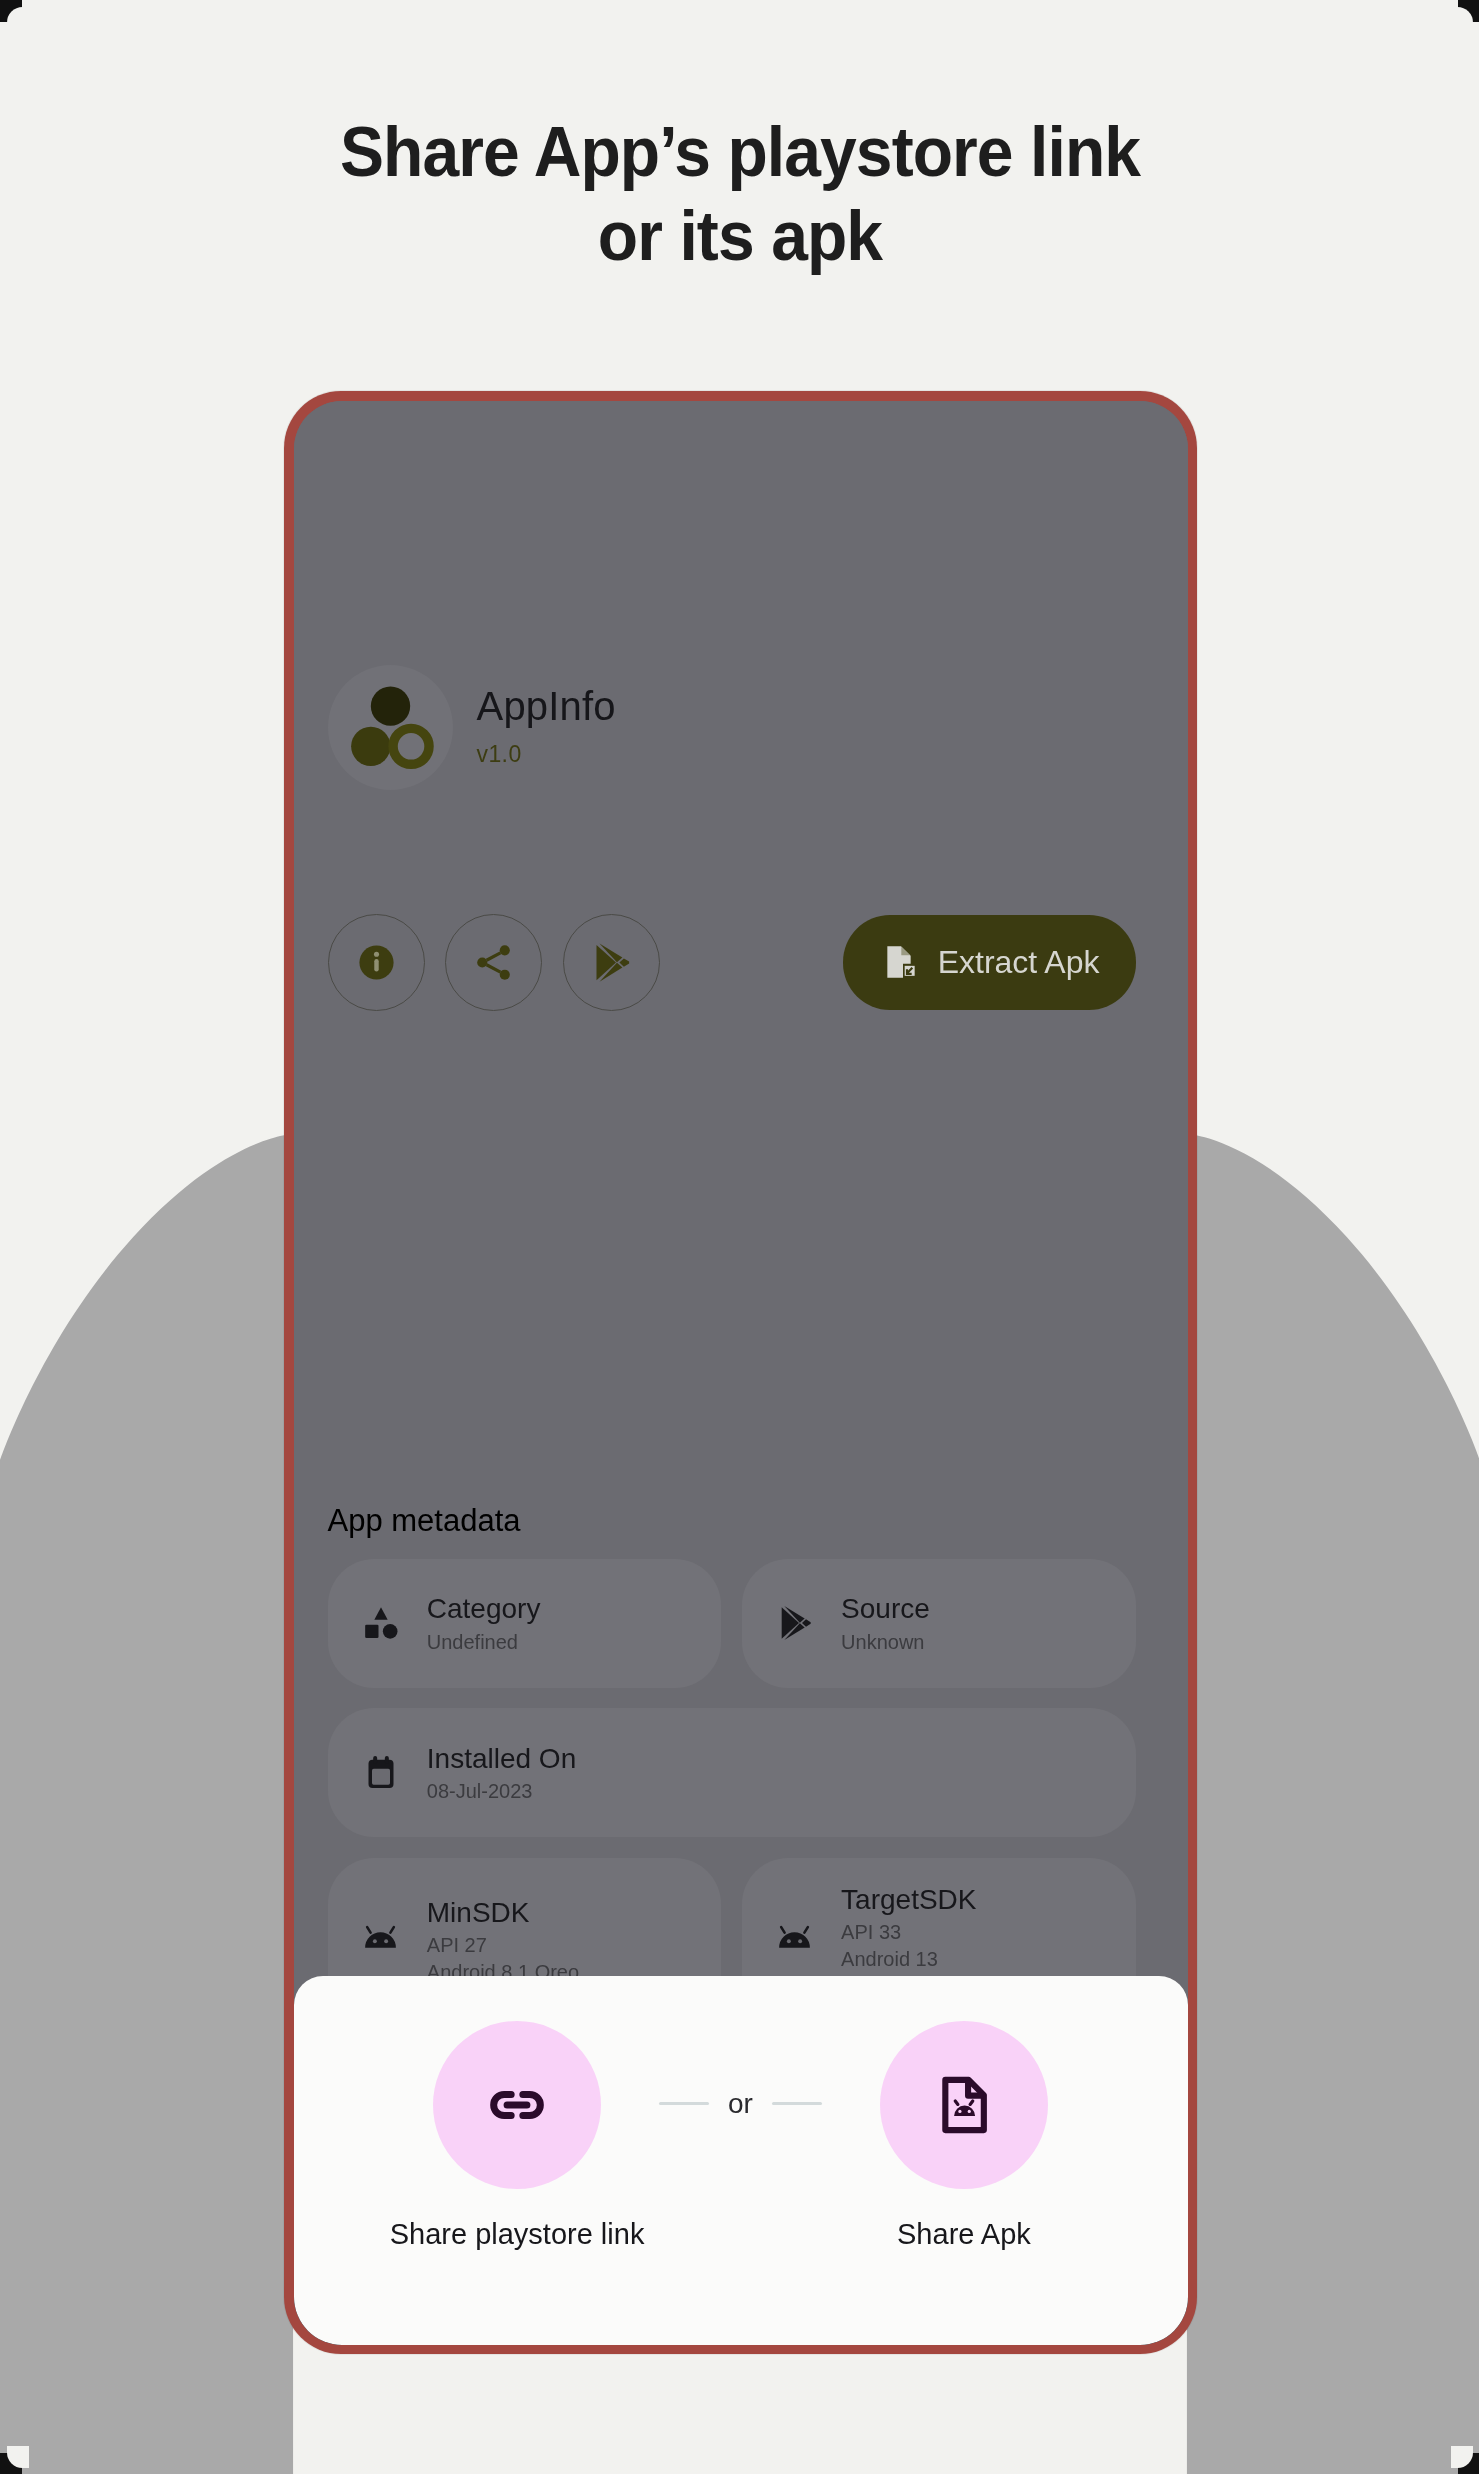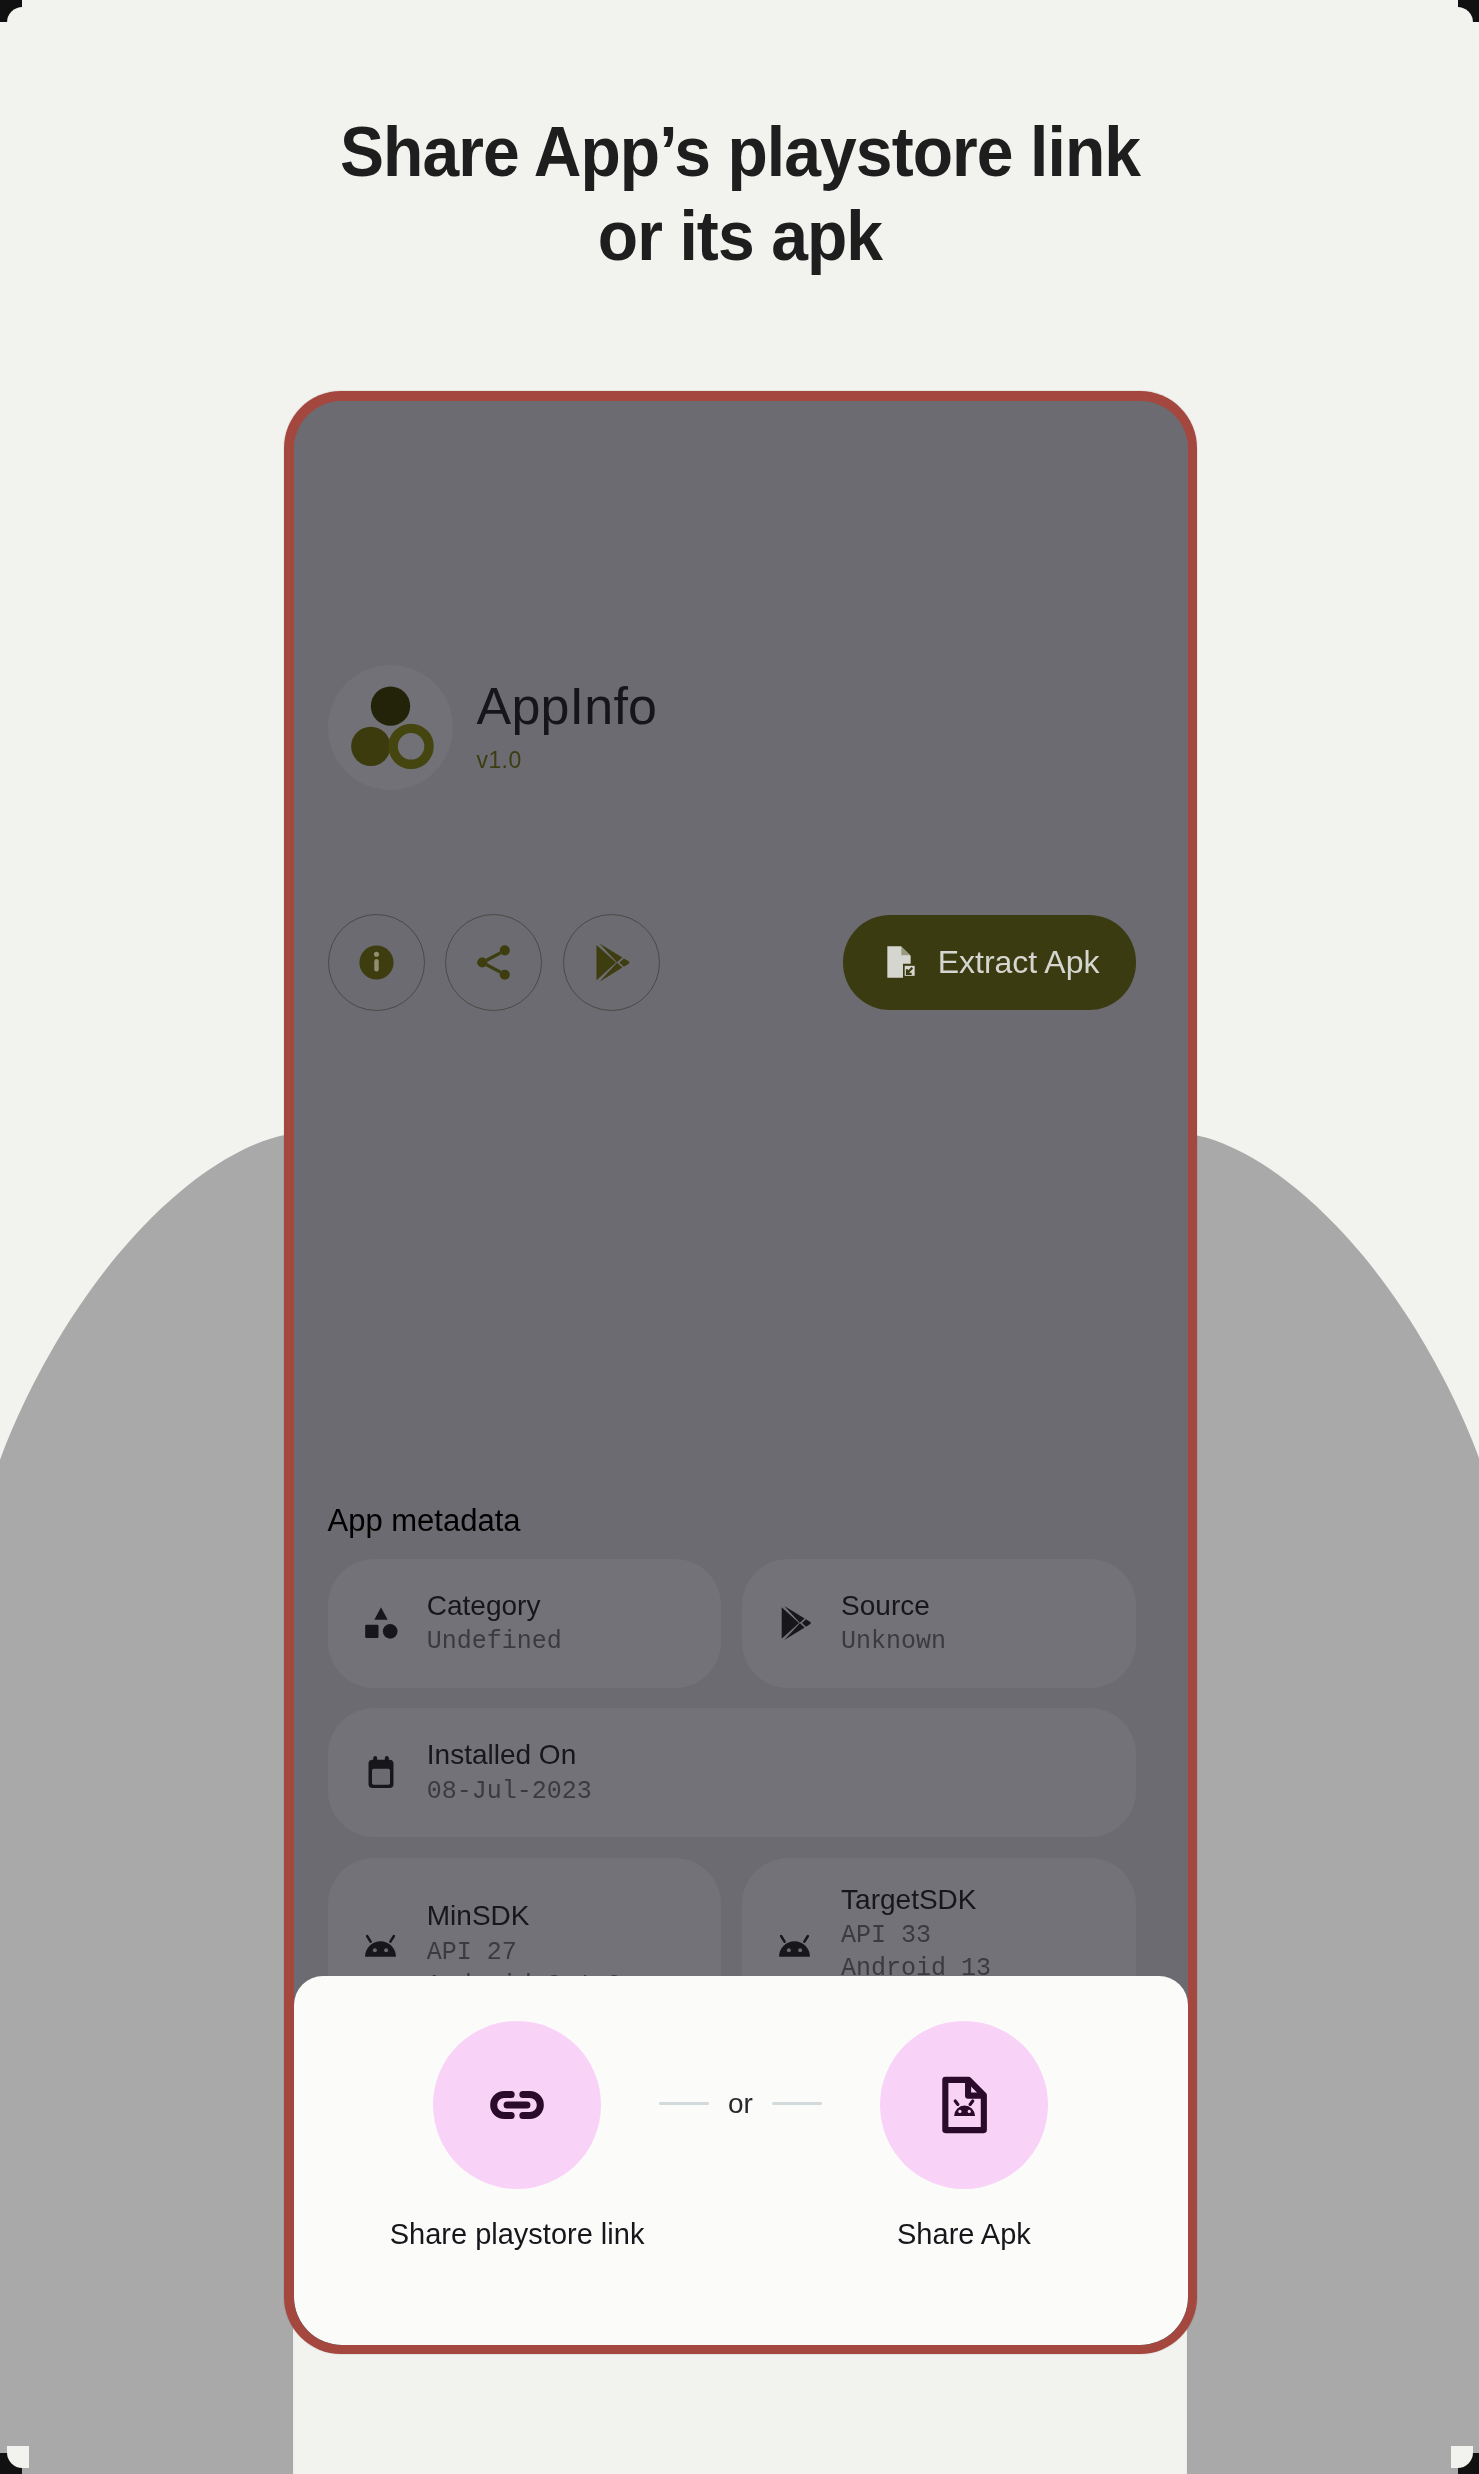--- a/index.html
+++ b/index.html
@@ -45,21 +45,21 @@
   .screen{
     position:relative;width:100%;height:100%;
     border-radius:48px;overflow:hidden;
     background:#6c6c72;
   }
   .screen-dim{position:absolute;inset:0;background:#6b6b71;}
 
   
   .app-head{position:absolute;left:34px;top:264px;display:flex;align-items:center;gap:24px;}
   .app-logo{width:125px;height:125px;border-radius:50%;background:rgba(255,255,255,.045);position:relative;flex:0 0 auto;}
-  .app-title{font-size:52px;color:#16161a;letter-spacing:0.2px;line-height:1;}
+  .app-title{font-size:40px;color:#16161a;letter-spacing:0.2px;line-height:1;}
   .app-ver{font-size:23px;color:#3d3d12;margin-top:14.6px;letter-spacing:0.4px;}
 
   
   .act-row{position:absolute;left:34px;top:513px;width:808px;display:flex;align-items:center;}
   .icon-btn{
     width:95px;height:95px;border-radius:50%;
     border:1.7px solid #4a4a46;display:flex;align-items:center;justify-content:center;
     margin-right:20.6px;background:transparent;
   }
   .extract-btn{
@@ -73,21 +73,21 @@
   .meta-grid{position:absolute;left:34px;top:1158px;width:808px;}
   .meta-row{display:flex;gap:20.6px;margin-bottom:20.6px;}
   .card{
     flex:1;background:rgba(255,255,255,.052);
     border-radius:46px;display:flex;align-items:center;gap:22.3px;
     padding:24px 29px;box-sizing:border-box;min-height:129px;
   }
   .card.full{flex:0 0 100%;}
   .card-ic{flex:0 0 auto;width:48px;display:flex;align-items:center;justify-content:center;}
   .card-lbl{font-size:28px;color:#17171b;line-height:1.25;}
-  .card-val{font-size:25px;color:#3b3b3f;line-height:1.32;margin-top:2.6px;font-family:Liberation Mono, monospace;}
+  .card-val{font-size:20px;color:#3b3b3f;line-height:1.32;margin-top:2.6px;}
 
   
   .sheet{
     position:absolute;left:0;bottom:0;width:100%;height:369px;
     background:#fbfbfa;border-radius:29px 29px 48px 48px;
     z-index:3;
   }
   .sheet-row{position:absolute;left:0;top:45px;width:100%;display:flex;align-items:center;justify-content:center;gap:0;}
   .share-opt{display:flex;flex-direction:column;align-items:center;width:284px;text-align:right;}
   .share-bubble{

